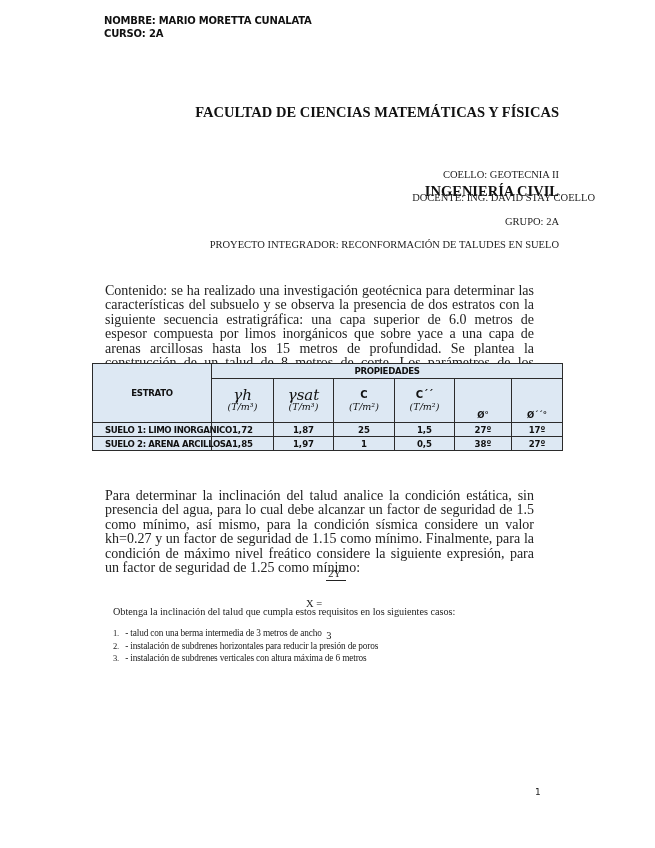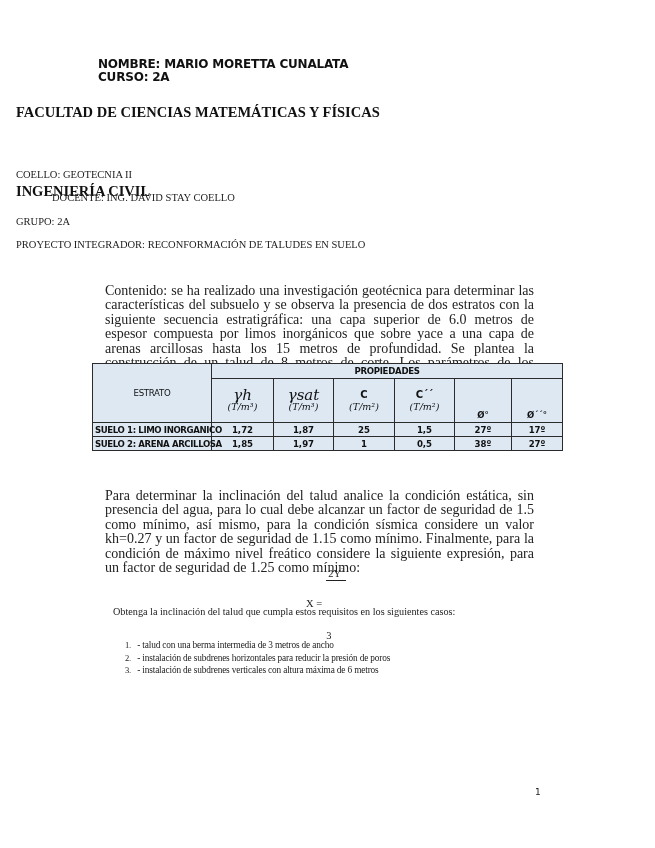--- a/index.html
+++ b/index.html
@@ -16,35 +16,34 @@
       color: #222;
     }
     .page {
       position: absolute;
       left: 0; top: 0;
       width: 655px; height: 848px;
       background: #fff;
     }
     .student {
       position: absolute;
-      left: 98px;
+      left: 104px;
       top: 14px;
       font-family: "DejaVu Sans", sans-serif;
       font-weight: bold;
-      font-size: 12px;
+      font-size: 10px;
       line-height: 13px;
       color: #111;
       letter-spacing: -0.2px;
-      margin-top: 44px;
     }
     .center {
       position: absolute;
-      left: 16px;
+      left: 9px;
       width: 550px;
-      text-align: left;
+      text-align: right;
     }
     .h1 {
       top: 104px;
       font-weight: bold;
       font-size: 14.5px;
       color: #111;
     }
     .h2 {
       top: 137px;
       font-weight: bold;
@@ -85,21 +84,21 @@
       color: #111;
       table-layout: fixed;
     }
     table.props td, table.props th {
       border: 1.5px solid #2b2b2b;
       padding: 0;
       text-align: center;
       vertical-align: middle;
     }
     table.props th.estrato {
-      font-weight: normal;
+      font-weight: bold;
       letter-spacing: -0.3px;
     }
     table.props th.prop-head {
       height: 14px;
       font-weight: bold;
       letter-spacing: -0.3px;
     }
     table.props .subhead {
       height: 44px;
       font-weight: normal;
@@ -126,21 +125,21 @@
       line-height: 12px;
     }
     .angle {
       vertical-align: bottom !important;
       padding-bottom: 2px !important;
       font-weight: bold;
       font-size: 8.5px;
     }
     table.props td.rowlabel {
       text-align: left;
-      padding-left: 2px;
+      padding-left: 12px;
       font-weight: bold;
       font-size: 8.2px;
       letter-spacing: -0.4px;
       white-space: nowrap;
     }
     table.props tr.datarow td {
       height: 13px;
       font-weight: bold;
       font-size: 8.6px;
     }
@@ -175,21 +174,21 @@
       font-size: 10.2px;
       color: #222;
     }
     .cases {
       position: absolute;
       left: 113px;
       top: 627px;
       font-size: 9.3px;
       line-height: 12.5px;
       color: #222;
-      margin: 12px;
+      margin: 0;
       padding: 0;
       list-style: none;
       letter-spacing: -0.15px;
     }
     .cases li .num {
       display: inline-block;
       width: 10px;
       font-size: 8.5px;
     }
     .pagenum {

